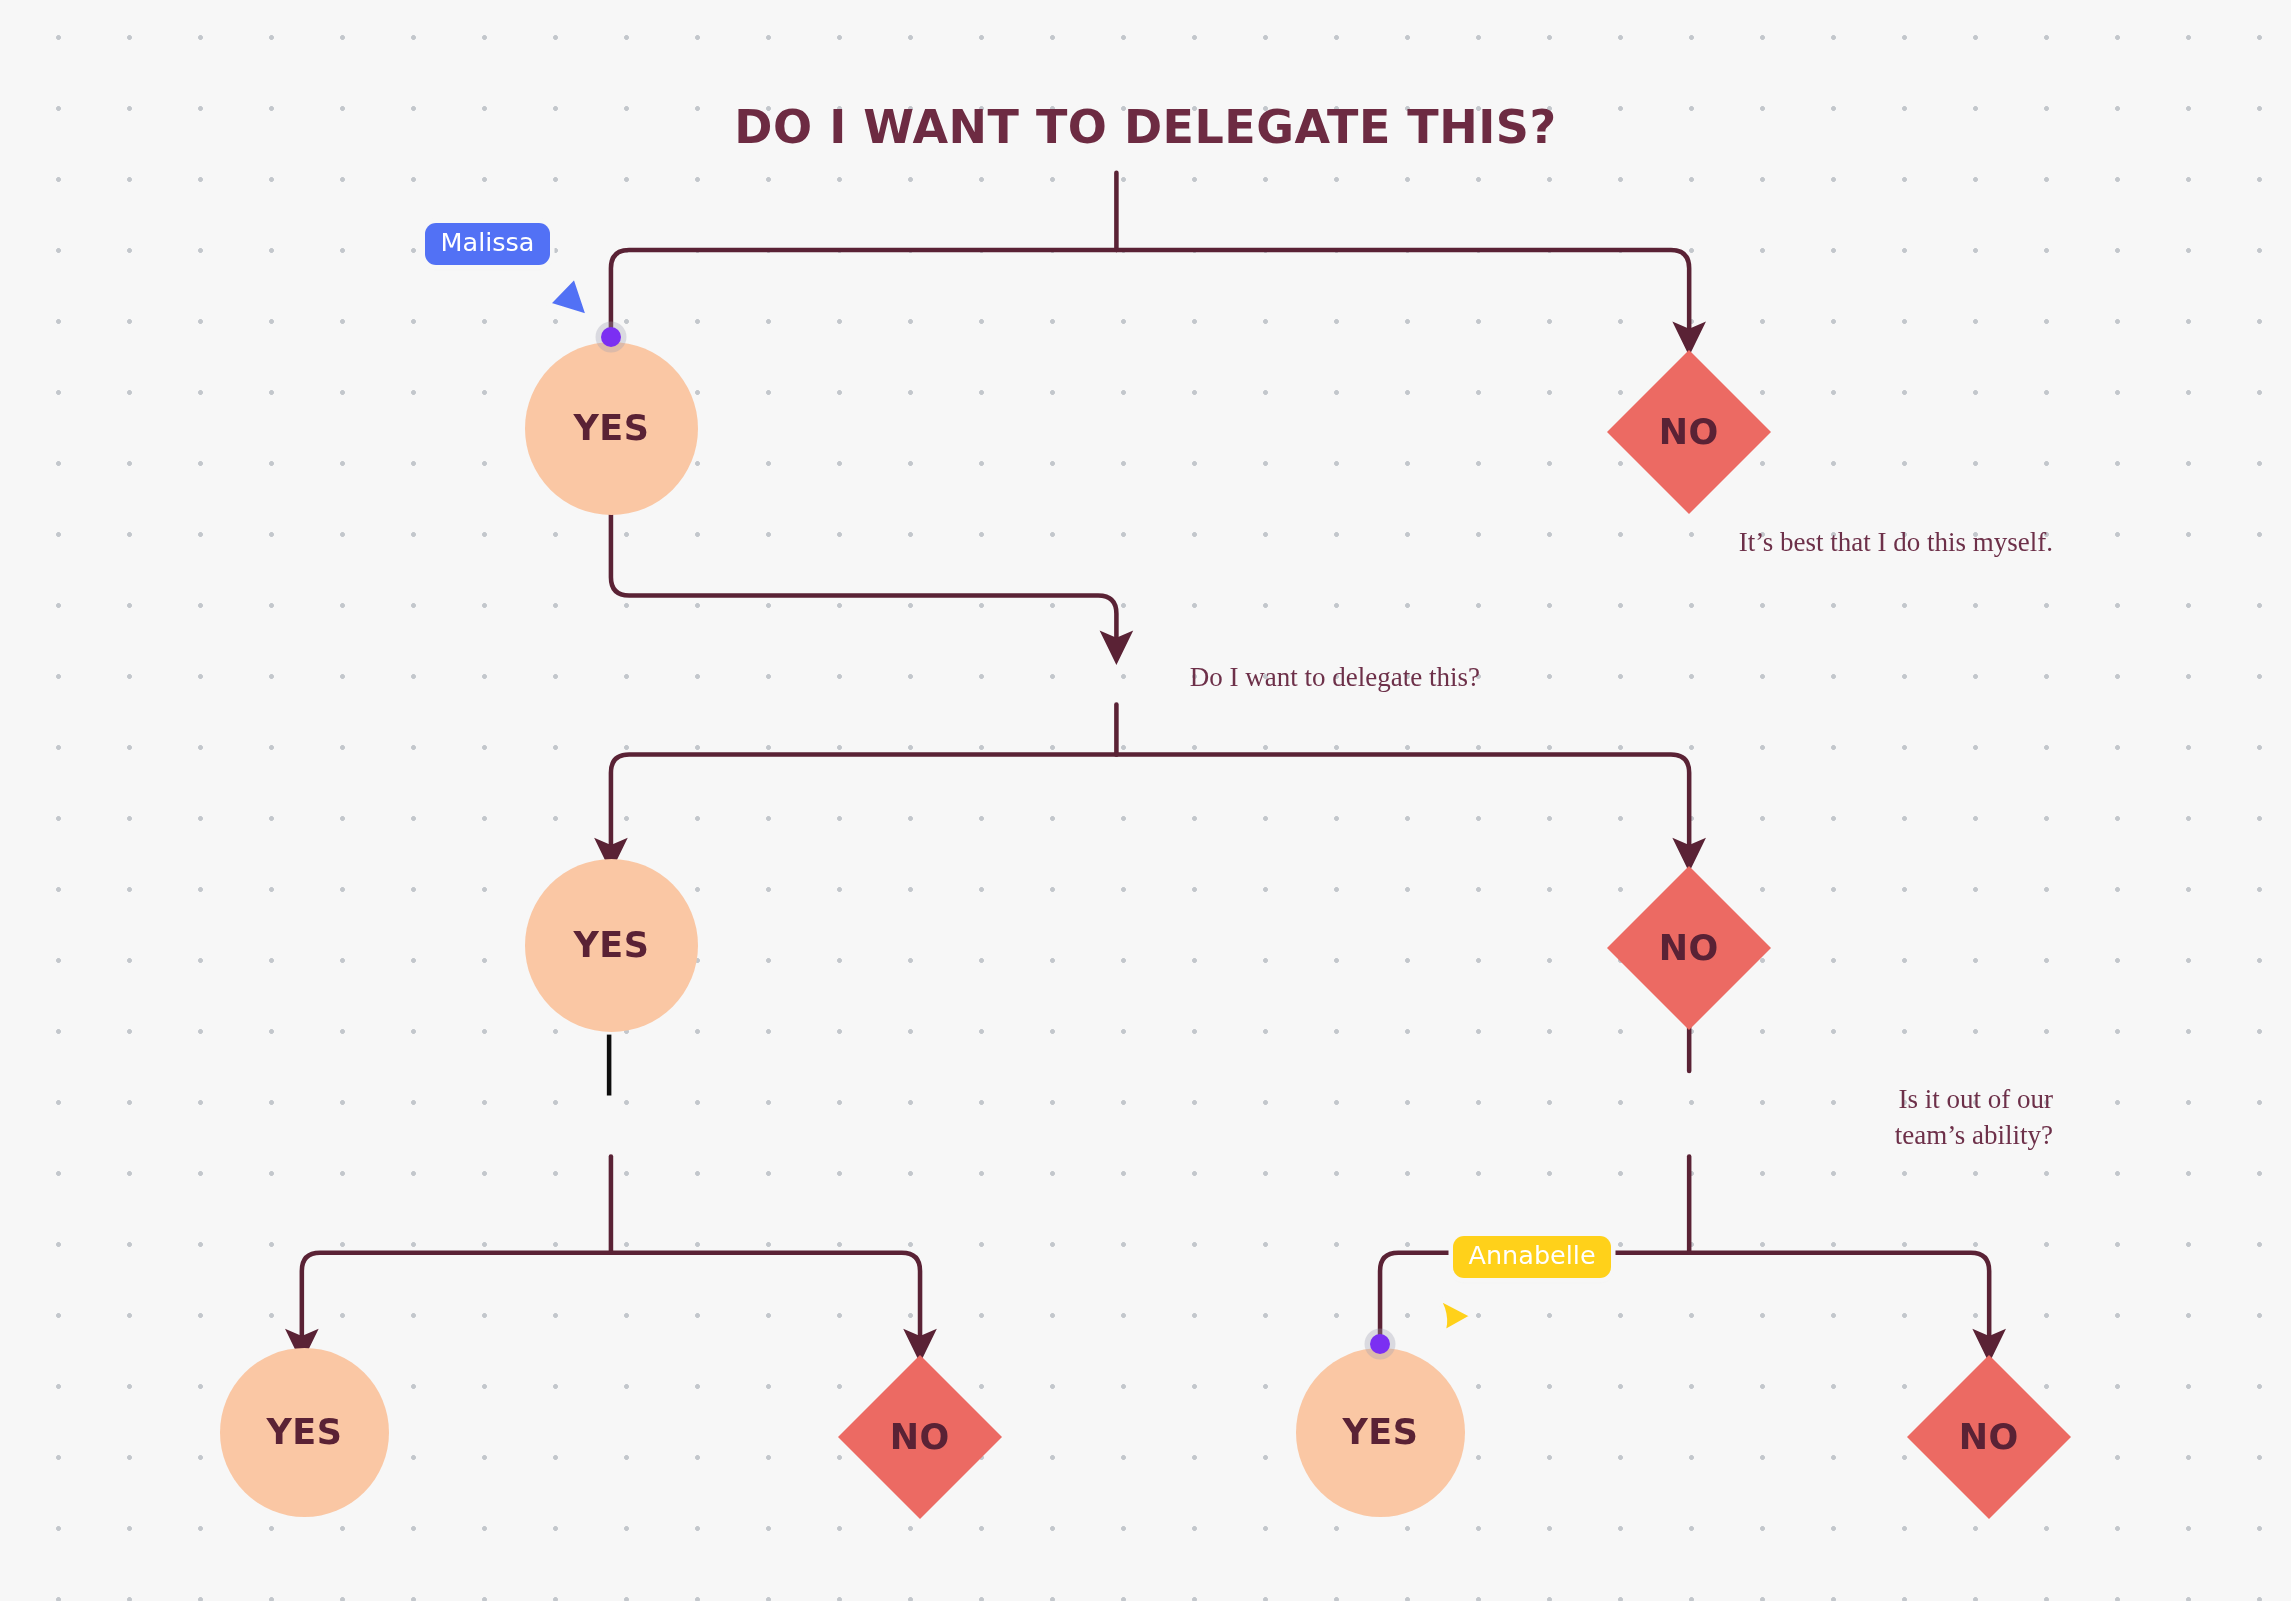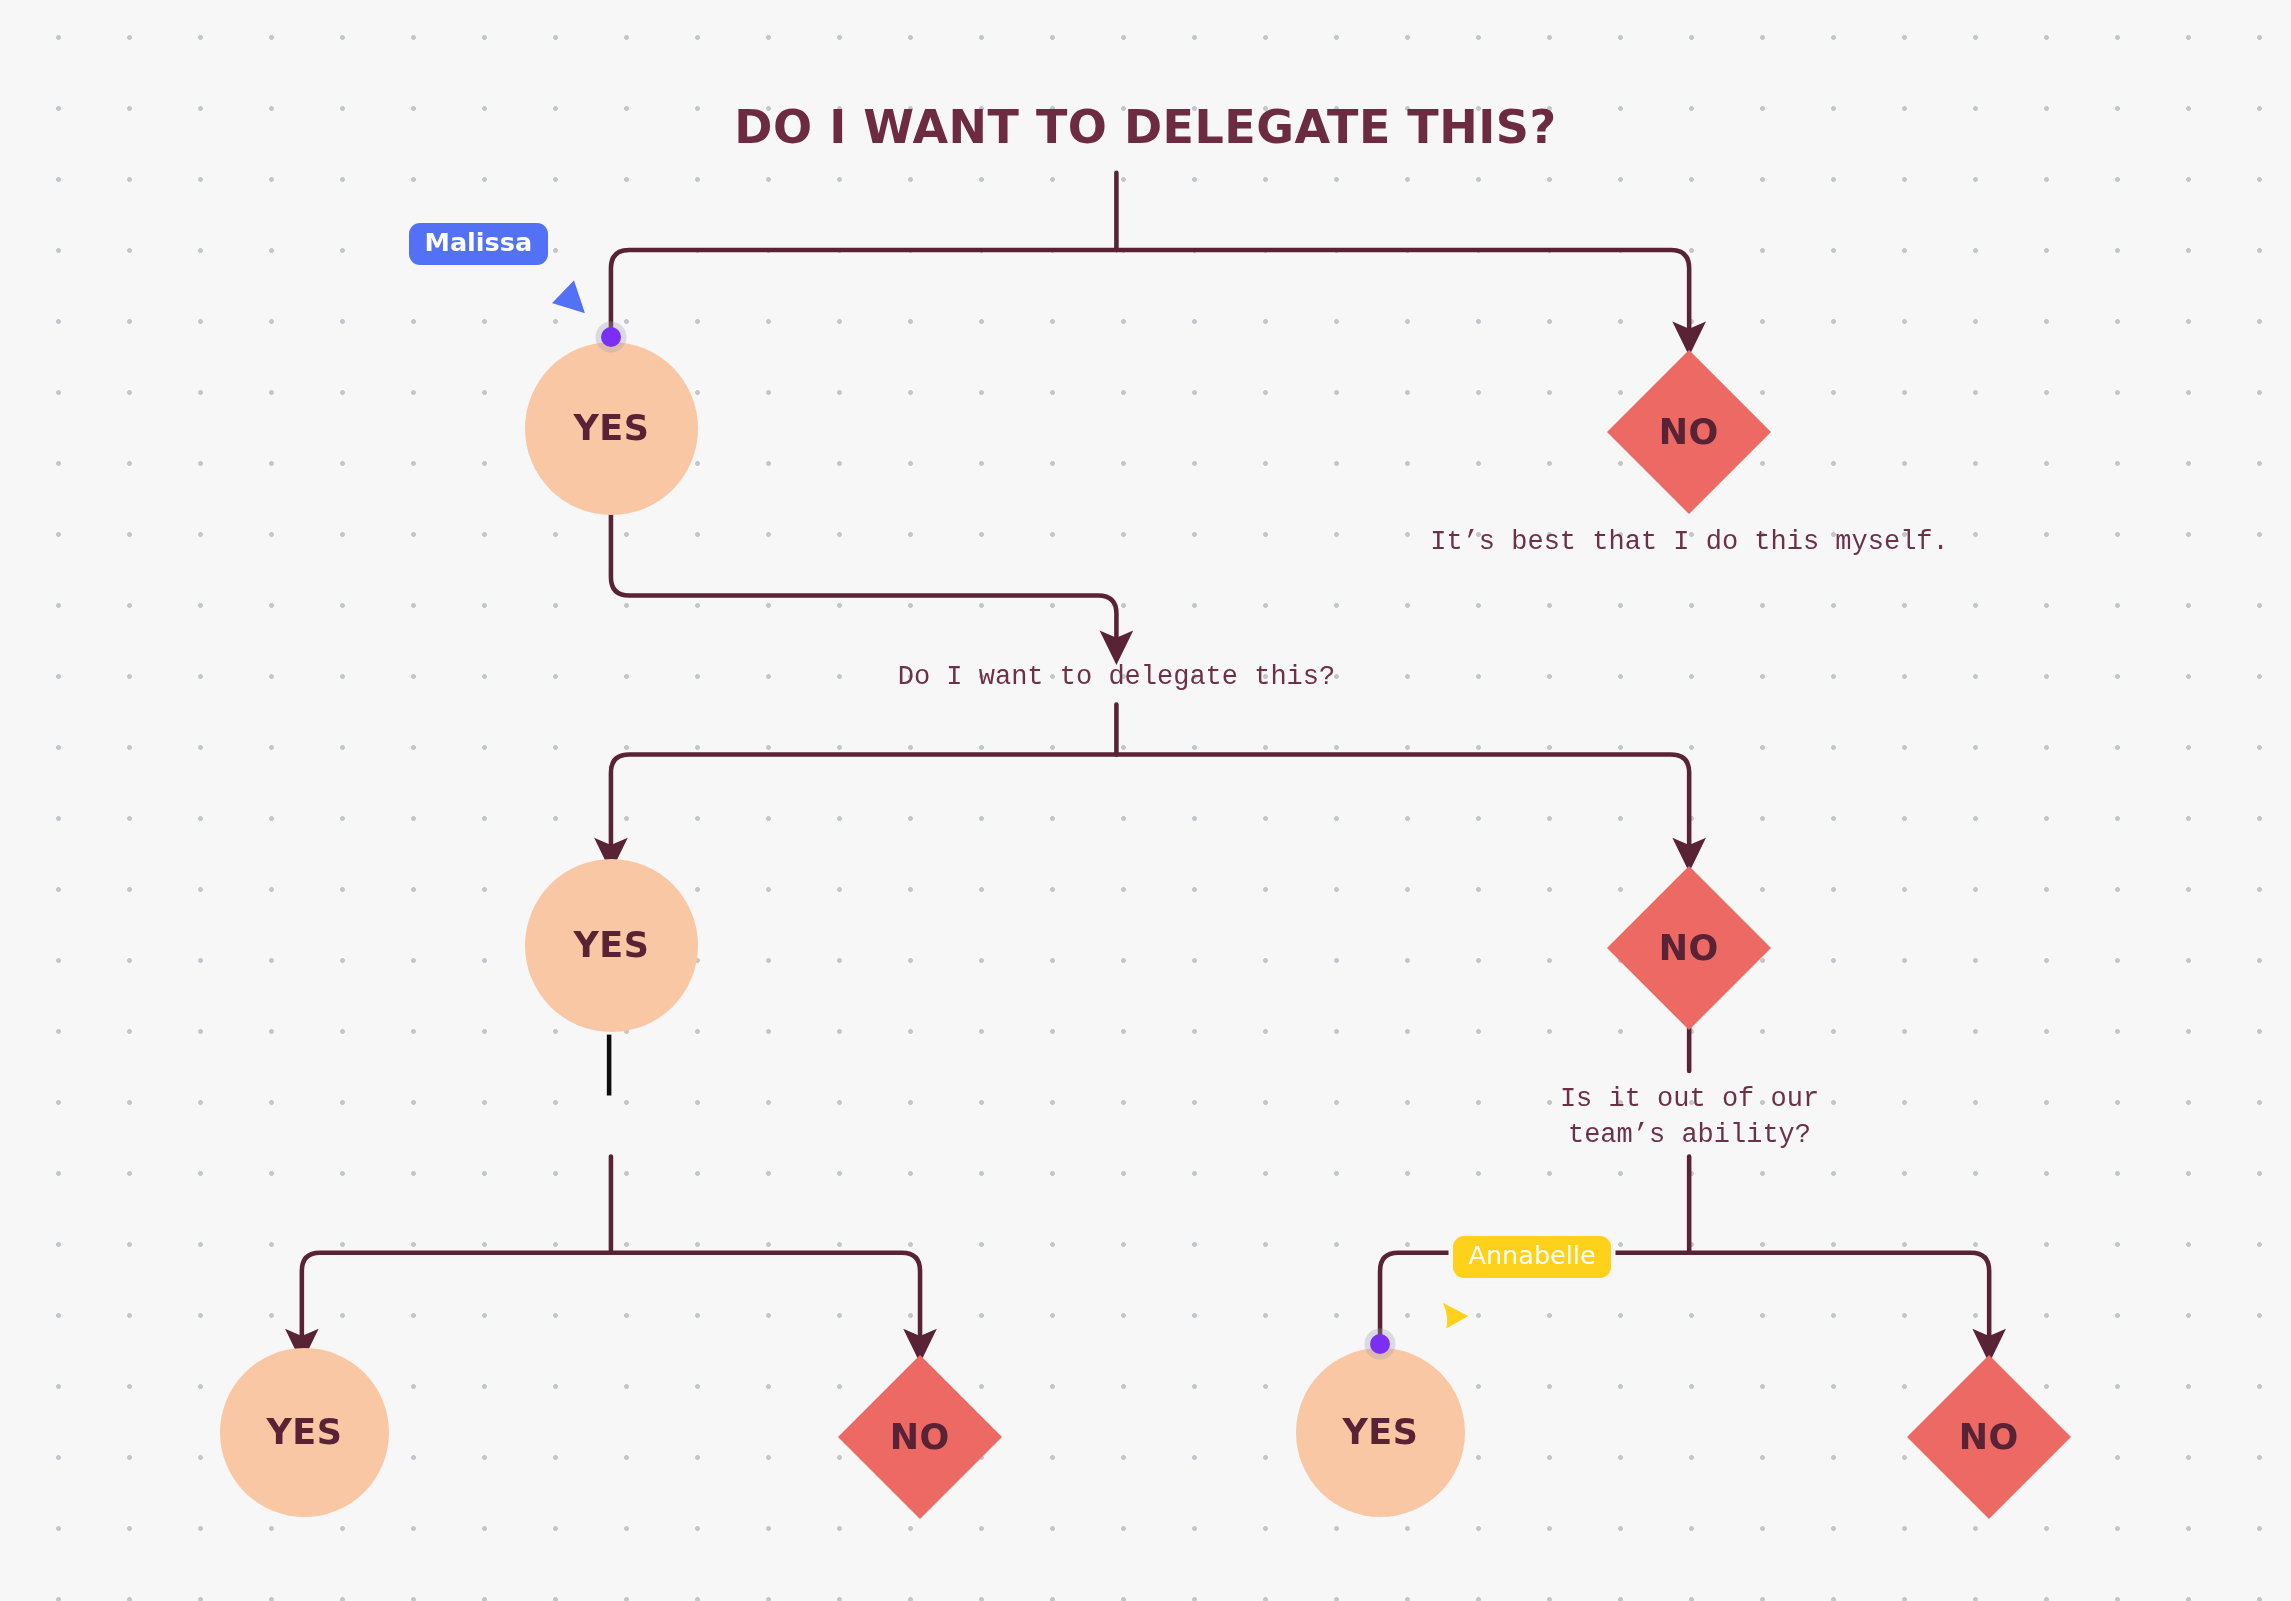--- a/index.html
+++ b/index.html
@@ -71,22 +71,22 @@
     letter-spacing: 0.5px;
     line-height: 1;
     pointer-events: none;
     user-select: none;
   }
   .node-label.sm { font-size: 35px; }
 
   
   .caption {
     position: absolute;
-    text-align: center;
-    font-family: Liberation Mono, monospace;
+    text-align: right;
+    font-family: Liberation Serif, serif;
     font-size: 27px;
     line-height: 1.33;
     color: #6d3049;
     white-space: pre-line;
   }
 
   
   .endpoint-dot {
     position: absolute;
     width: 20px;
@@ -188,21 +188,21 @@
   </div>
 
   <div class="node node-diamond" style="left:1931px; top:1379px; width:116px; height:116px;">
     <span class="node-label sm">NO</span>
   </div>
 
   <div class="endpoint-dot" style="left:601px; top:327px;"></div>
   <div class="endpoint-dot" style="left:1370px; top:1334px;"></div>
 
   <div class="cursor-group" style="left:409px; top:223px;">
-    <div class="cursor-chip" style="left:0; top:0; background:#5271f5;font-weight:bold;">Malissa</div>
+    <div class="cursor-chip" style="left:16px; top:0; background:#5271f5;">Malissa</div>
     <svg class="cursor-arrow" style="left:126px; top:45px;" width="60" height="56" viewBox="0 0 66 62">
       <path d="M59,54 L14,40 L44,9 Z" fill="#5271f5" stroke="#f7f7f7" stroke-width="5" stroke-linejoin="round"></path>
     </svg>
   </div>
 
   <div class="cursor-group" style="left:1453px; top:1236px;">
     <div class="cursor-chip" style="left:0; top:0; background:#ffd11a;">Annabelle</div>
     <svg class="cursor-arrow" style="left:-27px; top:52px;" width="58" height="56" viewBox="0 0 64 62">
       <path d="M10,9 L52,31 L18,50 C24,37 20,19 10,9 Z" fill="#ffd11a" stroke="#f7f7f7" stroke-width="5" stroke-linejoin="round"></path>
     </svg>

